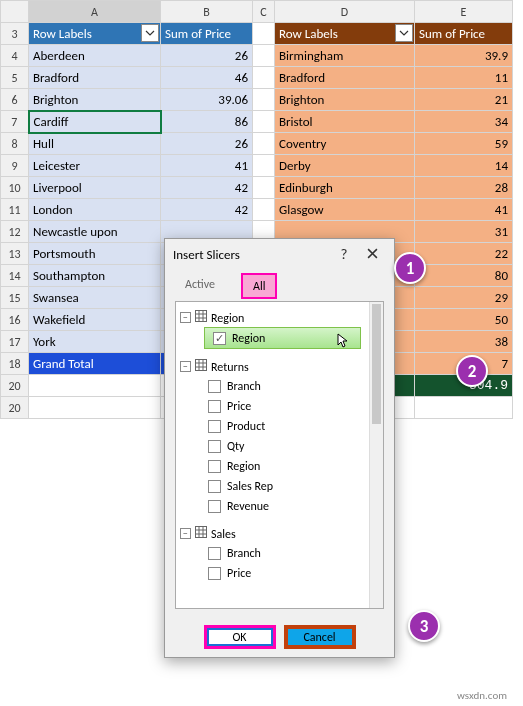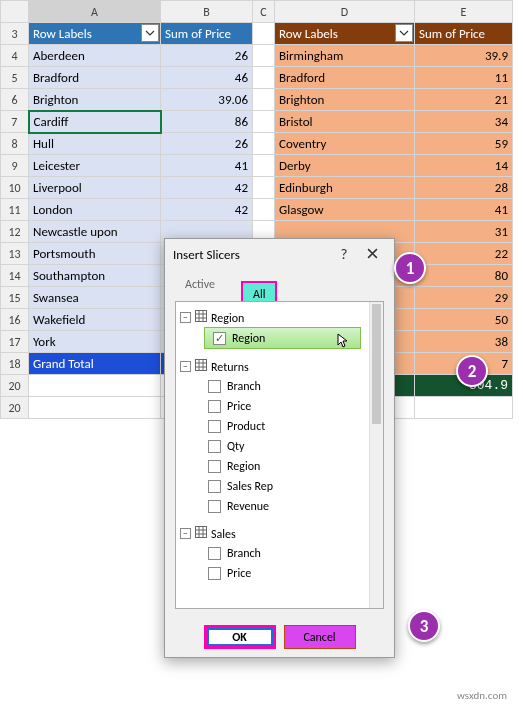--- a/index.html
+++ b/index.html
@@ -64,21 +64,21 @@
   border: 1px solid #999;
   box-shadow: 0 4px 14px rgba(0,0,0,0.35);
 }
 .dlg-title { height:30px; display:flex; align-items:center; padding:0 8px; font-size:13px; }
 .dlg-title .t { flex:1; }
 .dlg-title .help, .dlg-title .close { width:28px; text-align:center; font-size:15px; color:#333; }
 .dlg-title .close svg { width:11px; height:11px; }
 
 .tabs { display:flex; gap:16px; padding: 4px 10px 0 10px; font-size:12px; }
 .tab { padding:4px 10px; color:#666; }
-.tab.active { background:#5eead4; border:2px solid #ff00b3; color:#000;margin-top:8px; }
+.tab.active { background:#f9a8d4; border:2px solid #ff00b3; color:#000; }
 
 .listbox {
   position:absolute; left:10px; right:10px; top:62px; bottom:48px;
   background:#fff; border:1px solid #aaa;
 }
 .listbox .scroll { position:absolute; right:0; top:0; bottom:0; width:14px; background:#f0f0f0; border-left:1px solid #ddd;}
 .listbox .scroll .thumb { position:absolute; left:2px; right:2px; top:2px; height:120px; background:#c8c8c8; }
 .listbox .content { position:absolute; left:0; right:14px; top:0; bottom:0; padding:6px 4px; overflow:hidden; }
 .grp { margin-bottom:8px; }
 .grp-hdr { display:flex; align-items:center; gap:4px; font-size:12px; padding:2px 0;}
@@ -91,22 +91,22 @@
 .field.sel {
   background:linear-gradient(#d4f4c9,#a8e48f);
   border:1px solid #7fc24a;
   margin-left:-4px; padding-left:8px; margin-right:4px;
   position:relative;
 }
 .cursor { position:absolute; right:8px; top:4px; }
 .cursor svg { width:16px; height:16px; }
 
 .dlg-btns { position:absolute; left:0; right:0; bottom:8px; display:flex; justify-content:center; gap:8px; }
-.btn { width:72px; height:24px; border:1px solid #c2410c; background:#d946ef; font-size:12px; display:flex; align-items:center; justify-content:center;}
-.btn.ok { border:3px solid #ff00b3; background:#fff; box-shadow: inset 0 0 0 2px #1a6fd6; font-weight: bold; }
+.btn { width:72px; height:24px; border:4px solid #c2410c; background:#0ea5e9; font-size:12px; display:flex; align-items:center; justify-content:center;}
+.btn.ok { border:3px solid #ff00b3; background:#fff; box-shadow: inset 0 0 0 2px #1a6fd6; }
 
 .badge {
   position:absolute; width:32px; height:32px; border-radius:50%;
   background:#9b2fae; color:#fff; font-weight:bold; font-size:17px;
   display:flex; align-items:center; justify-content:center;
   border:2px solid #fff; box-shadow:0 2px 4px rgba(0,0,0,0.4);
 }
 .watermark { position:absolute; right:16px; bottom:4px; font-size:11px; color:#888; }
 </style>
 </head>

